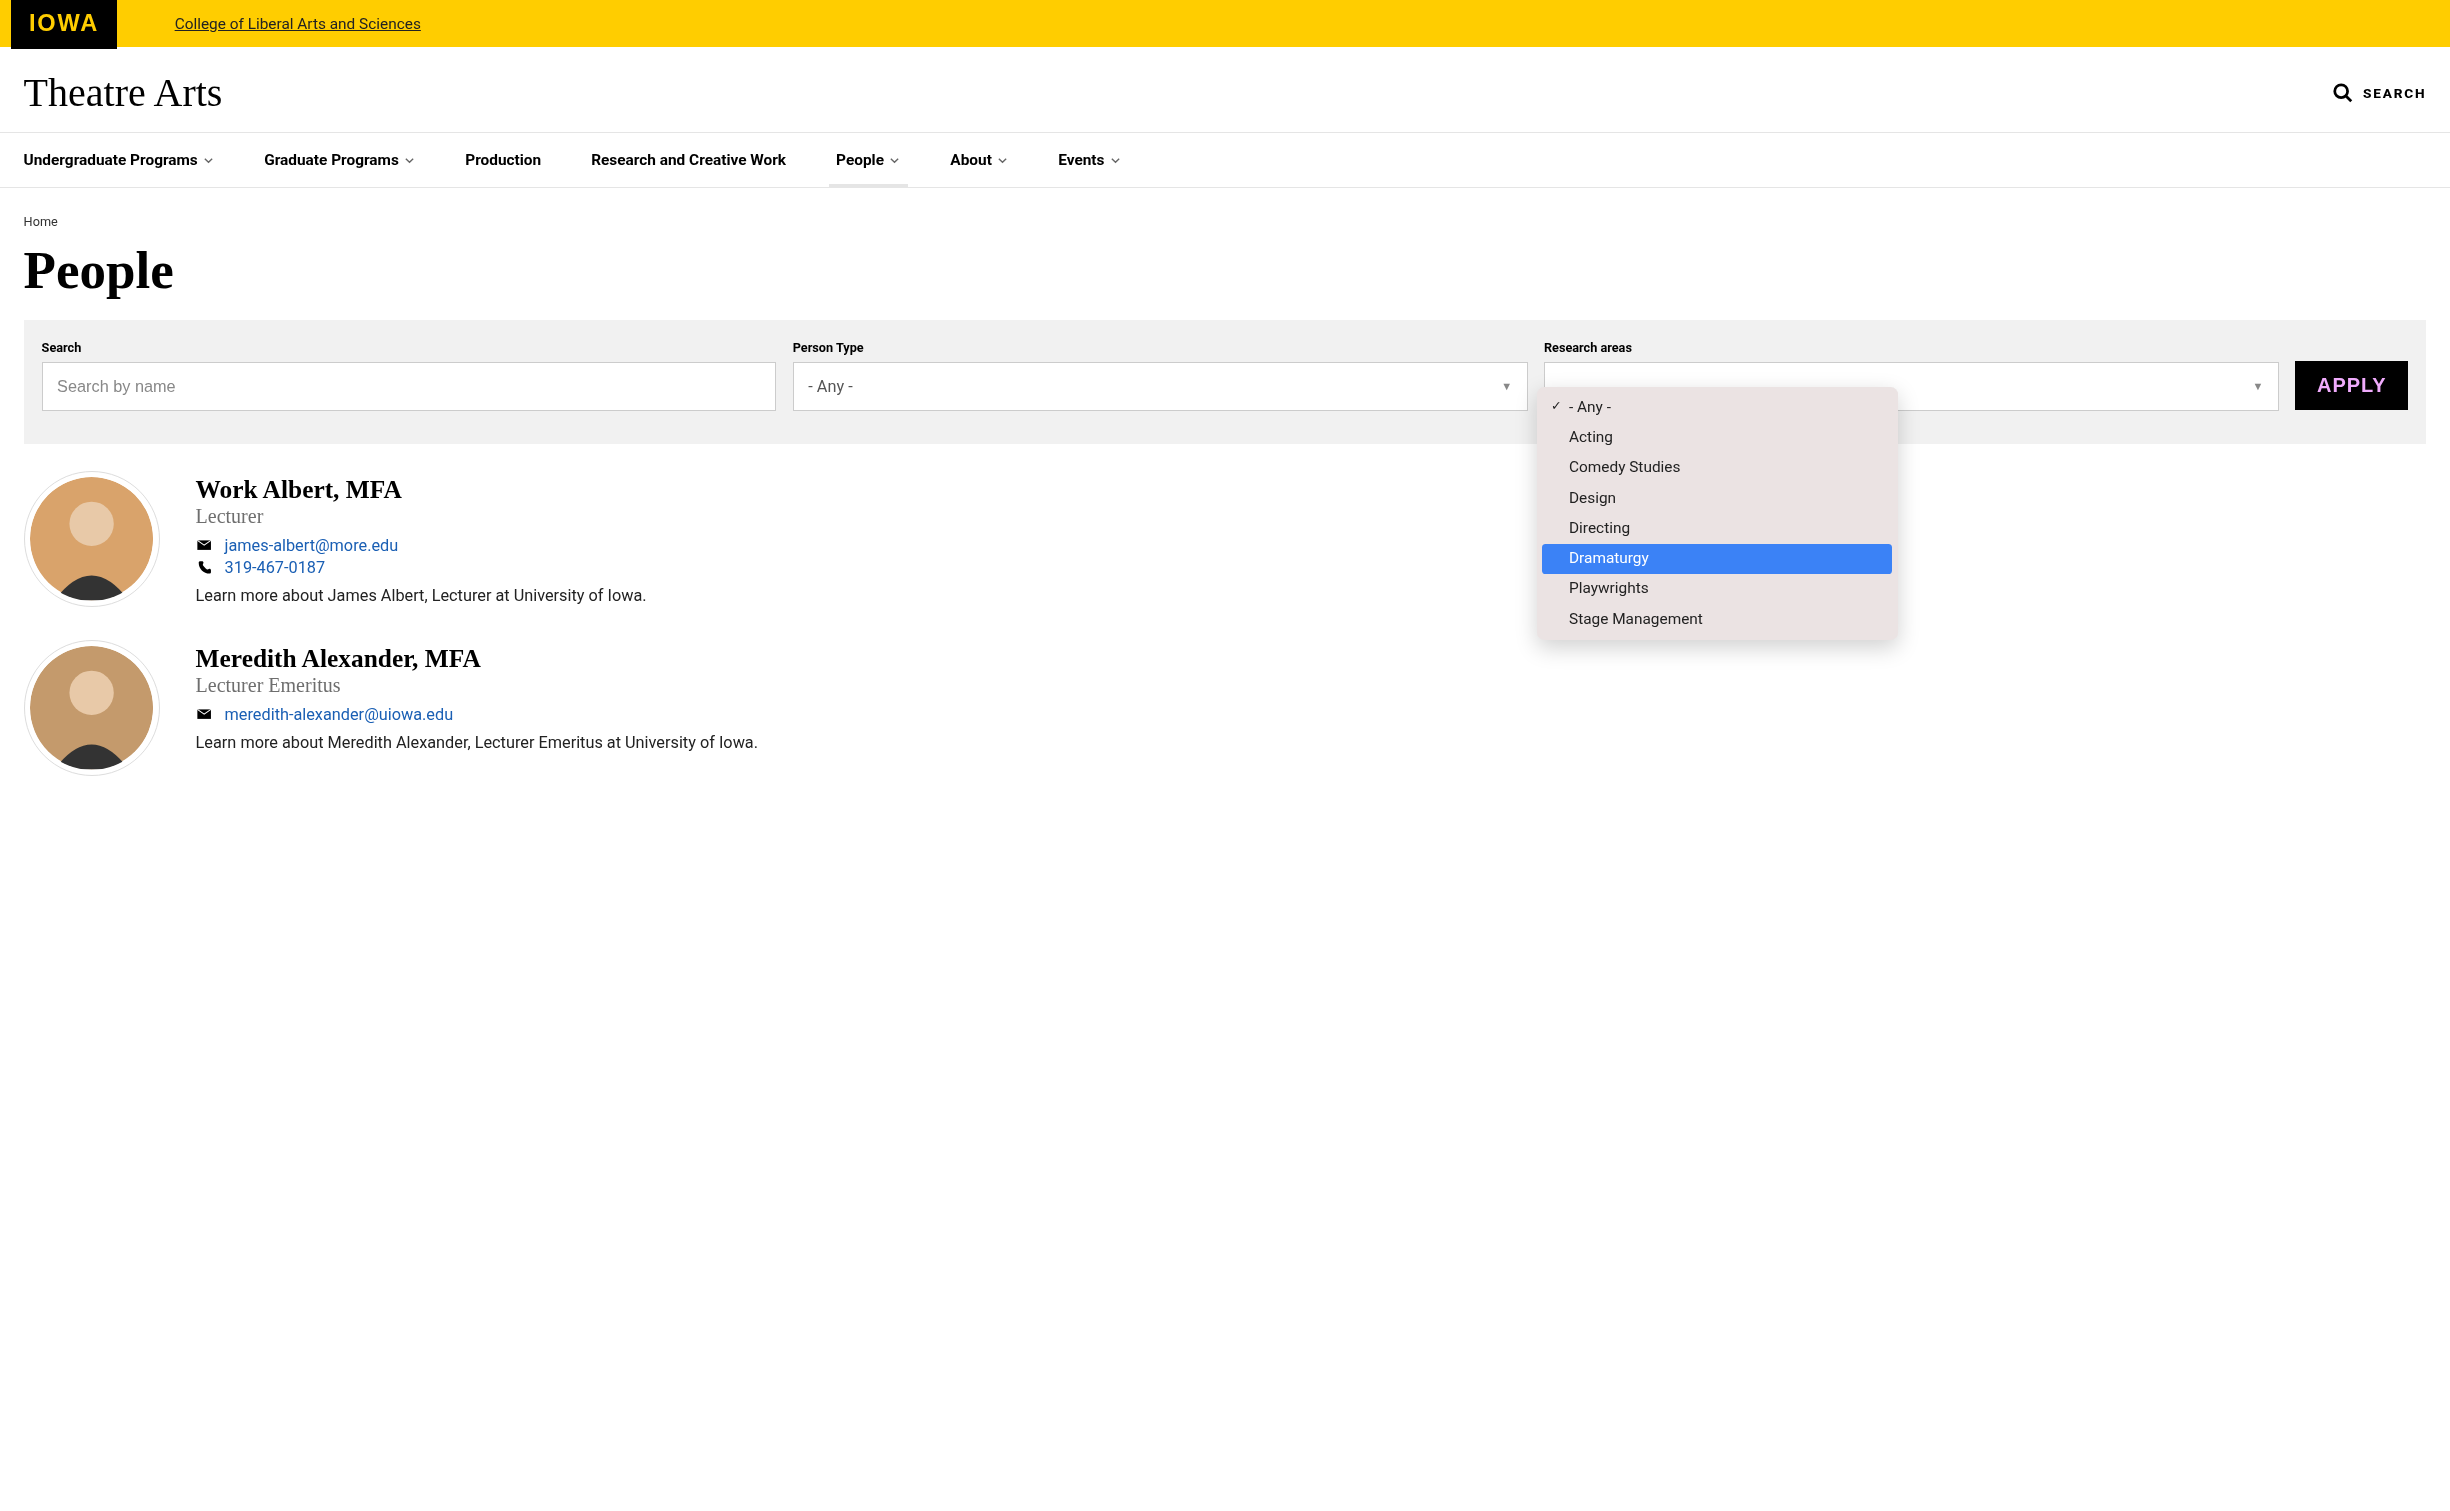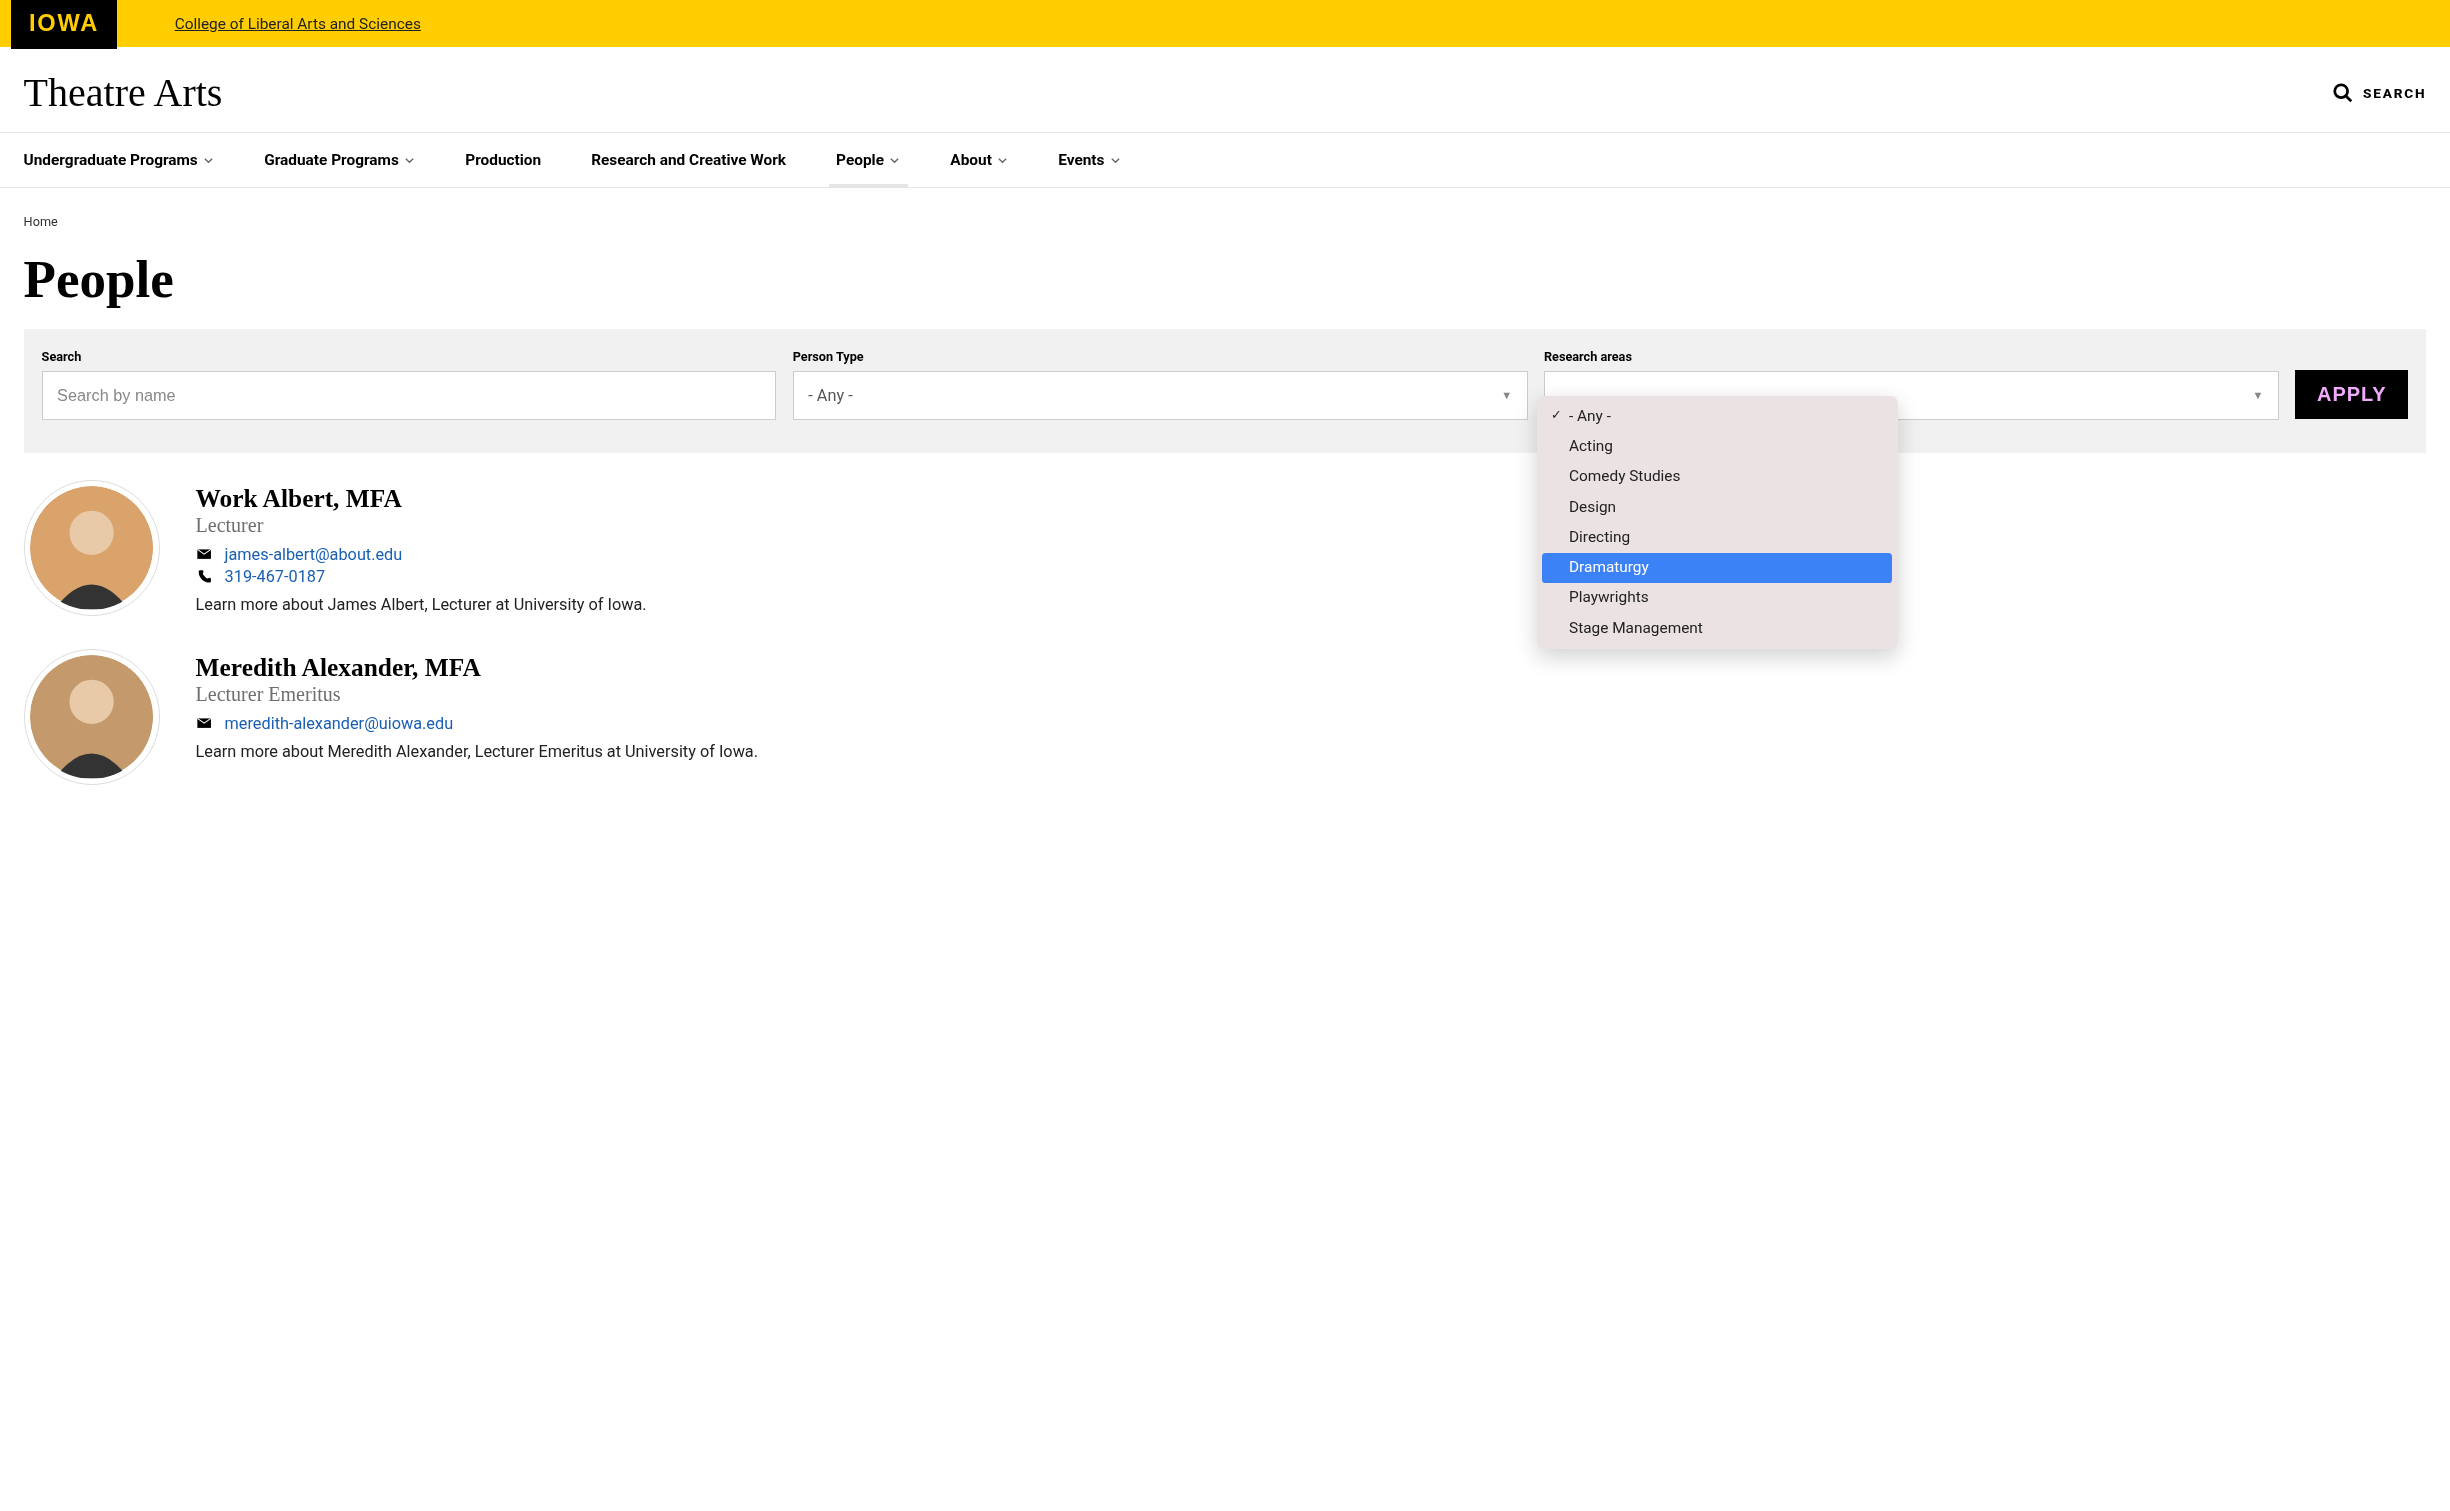--- a/index.html
+++ b/index.html
@@ -13,21 +13,21 @@
 .site-title { font-family: Georgia, 'Times New Roman', serif; font-size: 40px; font-weight: 400; }
 .search-wrap { display: flex; align-items: center; gap: 9px; cursor: pointer; }
 .search-label { font-weight: 800; letter-spacing: 1.8px; font-size: 13.6px; }
 
 .main-nav { border-top: 0.9px solid #e5e5e5; border-bottom: 0.9px solid #e5e5e5; padding: 0 23.6px; }
 .nav-list { display: flex; gap: 50px; list-style: none; }
 .nav-item { padding: 18px 0; font-weight: 700; font-size: 15.4px; display: flex; align-items: center; gap: 5.4px; cursor: pointer; position: relative; }
 .nav-item.active::after { content:""; position:absolute; left:-7.3px; right:-7.3px; bottom:-0.9px; height:4.5px; background:#e5e5e5; }
 
 .content { padding: 25.4px 23.6px 36px; }
-.breadcrumb { font-size: 12.7px; color: #333; margin-bottom: 20px; }
+.breadcrumb { font-size: 12.7px; color: #333; margin-bottom: 11px; }
 .page-title { font-family: Georgia, 'Times New Roman', serif; font-size: 53px; font-weight: 700; margin-bottom: 20px; }
 
 .filter-bar { background: #f1f1f1; padding: 20px 18px 33px; display: grid; grid-template-columns: 1fr 1fr 1fr auto; gap: 16.3px; position: relative; }
 .field-label { font-size: 12.7px; font-weight: 700; margin-bottom: 7.3px; display: block; }
 .text-input, .select-box { width: 100%; height: 49px; border: 0.9px solid #ccc; background: #fff; font-size: 16.3px; padding: 0 14.5px; color: #555; }
 .select-box { display: flex; align-items: center; justify-content: space-between; cursor: pointer; }
 .select-box .caret { color: #888; font-size: 11px; }
 .text-input::placeholder { color: #888; }
 .apply-btn { height: 49px; margin-top: 21px; background: #000; color: #f0abfc; border: none; padding: 0 22px; font-family: 'Arial Narrow', Arial, sans-serif; font-weight: 700; font-size: 20px; letter-spacing: 0.9px; cursor: pointer; }
 
@@ -156,21 +156,21 @@
           </svg>
         </div>
         <div class="person-info">
           <div class="person-name">Work Albert, MFA</div>
           <div class="person-title">Lecturer</div>
           <div class="contact-line">
             <svg class="contact-icon" viewBox="0 0 24 24" fill="#000">
               <path d="M2 5h20v14H2z" fill="#000"></path>
               <path d="M2 5l10 7 10-7" fill="none" stroke="#fff" stroke-width="1.5"></path>
             </svg>
-            <a href="#">james-albert@about.edu</a>
+            <a href="#">james-albert@more.edu</a>
           </div>
           <div class="contact-line">
             <svg class="contact-icon" viewBox="0 0 24 24" fill="#000">
               <path d="M6 2c-1 0-2 1-2 2 0 9 7 16 16 16 1 0 2-1 2-2v-3c0-1-1-2-2-2l-3 1c-1 0-2-1-4-3s-3-3-3-4l1-3c0-1-1-2-2-2H6z"></path>
             </svg>
             <a href="#">319-467-0187</a>
           </div>
           <div class="person-blurb">Learn more about James Albert, Lecturer at University of Iowa.</div>
         </div>
       </div>

